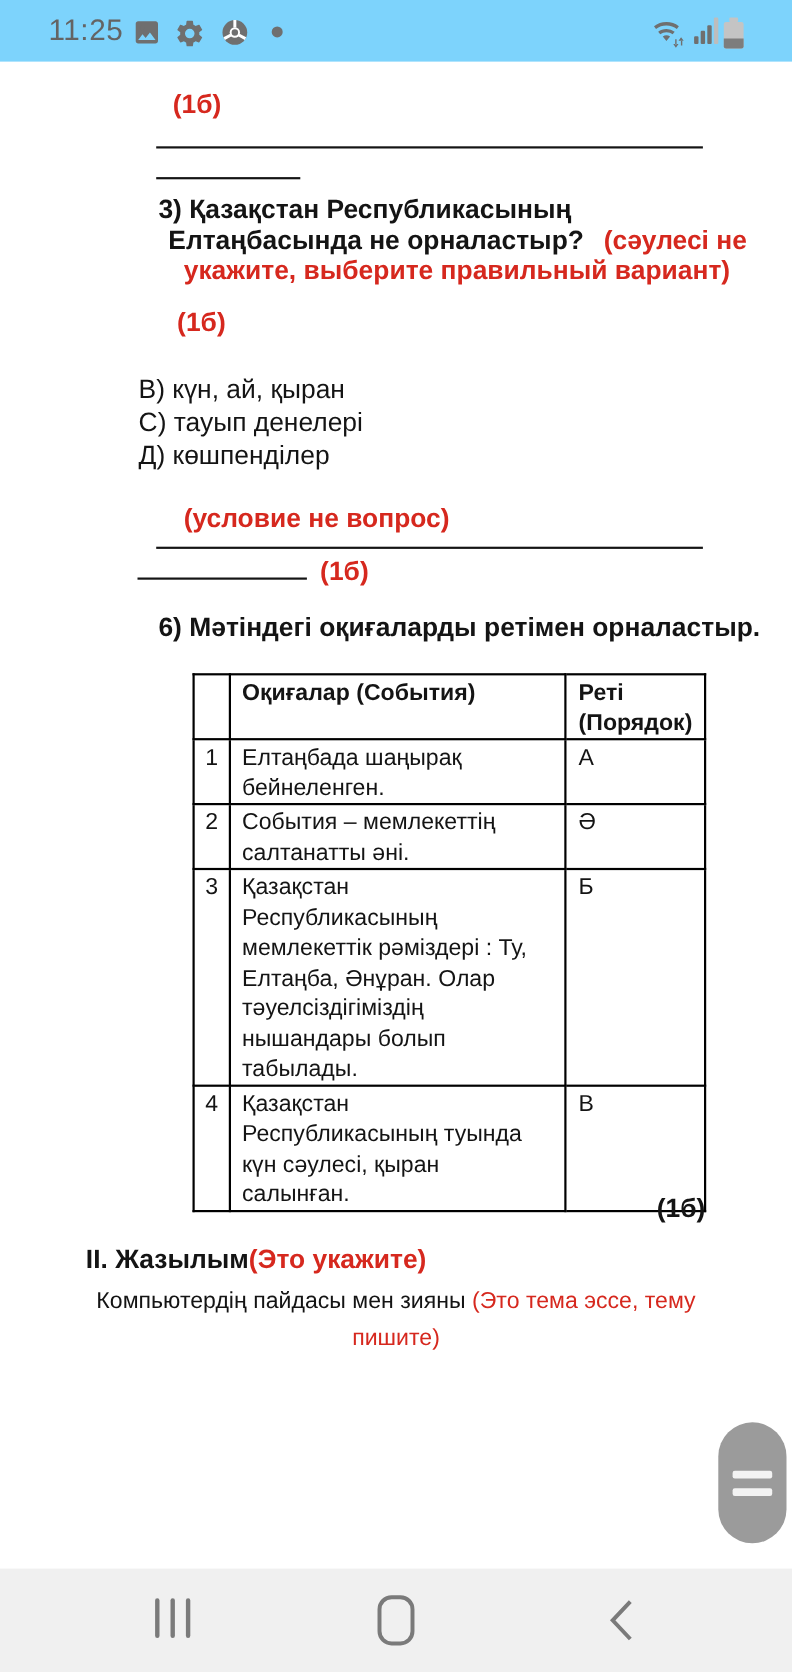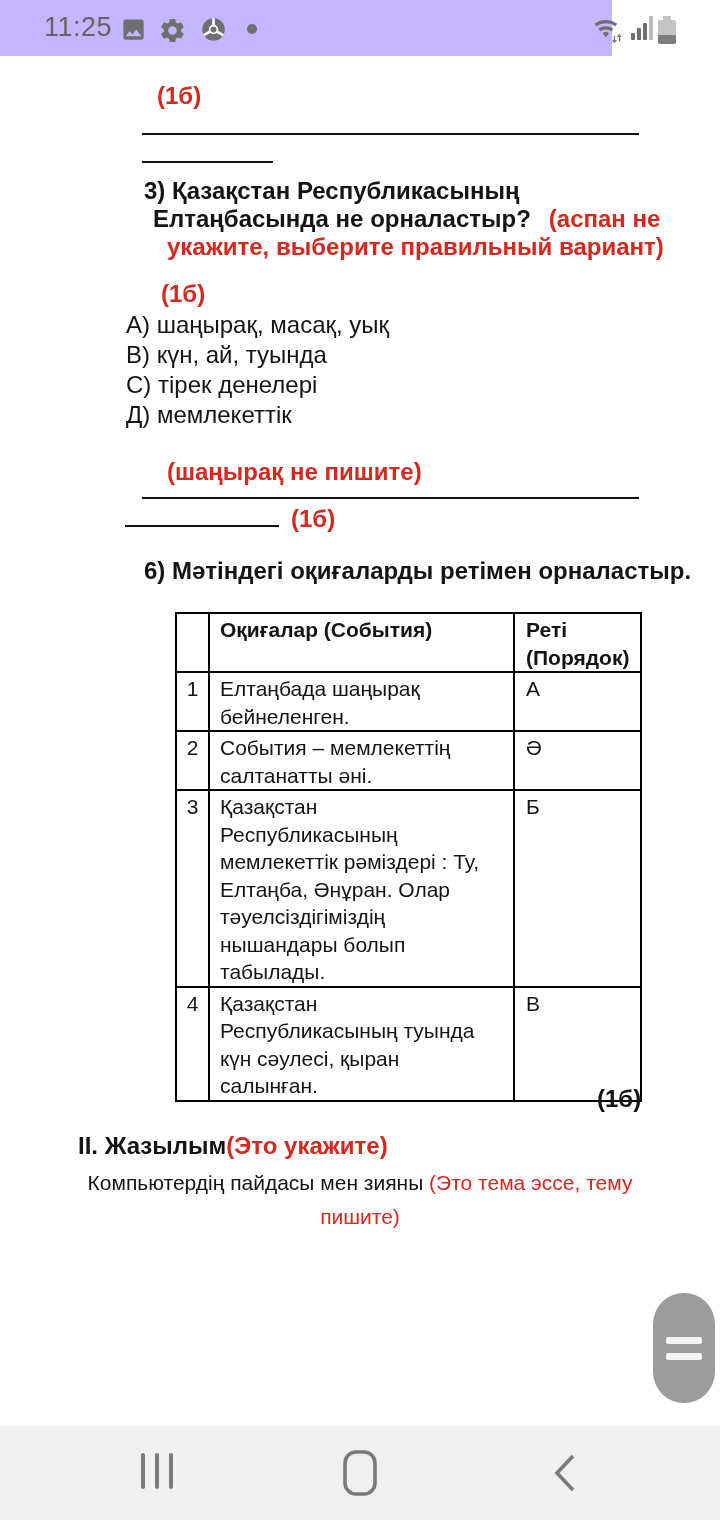--- a/index.html
+++ b/index.html
@@ -3,21 +3,21 @@
 <meta charset="utf-8">
 <style>
   html,body{margin:0;padding:0;background:#ddd;}
   .phone{position:relative;width:720px;height:1520px;background:#ffffff;overflow:hidden;
          font-family:"Liberation Sans",sans-serif;color:#141414;}
   .abs{position:absolute;}
   .b{font-weight:bold;}
   .red{color:#d6281e;}
   .fs{font-size:24px;line-height:24px;white-space:nowrap;}
   
-  .statusbar{position:absolute;left:0;top:0;width:612px;height:56px;background:#c4b5fd;}
+  .statusbar{position:absolute;left:0;top:0;width:720px;height:56px;background:#7dd3fc;}
   .clock{position:absolute;left:44px;top:12px;font-size:27px;color:#646464;letter-spacing:0.5px;}
   .sicon{position:absolute;top:16px;}
   .sdot{position:absolute;width:10px;height:10px;border-radius:50%;background:#6f6f6f;}
   .sigbar{position:absolute;bottom:0;width:4px;background:#6f6f6f;border-radius:1px;}
   .batt{position:absolute;left:658px;top:20px;width:18px;height:24px;background:#c4c4c4;border-radius:2px;}
   .battcap{position:absolute;left:663px;top:16px;width:8px;height:4px;background:#c4c4c4;border-radius:1px;}
   .battlvl{position:absolute;left:658px;top:35px;width:18px;height:9px;background:#7d7d7d;border-radius:0 0 2px 2px;}
   
   .fill-line{position:absolute;border-bottom:2px solid #141414;height:0;}
   .uline{display:inline-block;width:154px;border-bottom:2px solid #141414;height:19px;margin-right:12px;}
@@ -83,31 +83,30 @@
   </div>
 
   <div class="abs" style="left:0;top:56px;width:720px;height:1370px">
 
     <div class="abs fs b red" style="left:157px;top:28px">(1б)</div>
 
     <div class="fill-line" style="left:142px;top:77px;width:497px"></div>
     <div class="fill-line" style="left:142px;top:105px;width:131px"></div>
 
     <div class="abs fs b" style="left:144px;top:123px">3) Қазақстан Республикасының</div>
-    <div class="abs fs b" style="left:153px;top:151px"><span>Елтаңбасында не орналастыр?</span><span class="red" style="margin-left:18px">(аспан не</span></div>
+    <div class="abs fs b" style="left:153px;top:151px"><span>Елтаңбасында не орналастыр?</span><span class="red" style="margin-left:18px">(сәулесі не</span></div>
     <div class="abs fs b red" style="left:167px;top:179px">укажите, выберите правильный вариант)</div>
 
     <div class="abs fs b red" style="left:161px;top:226px">(1б)</div>
 
-    <div class="abs fs" style="left:126px;top:257px">А) шаңырақ, масақ, уық</div>
-    <div class="abs fs" style="left:126px;top:287px">В) күн, ай, туында</div>
-    <div class="abs fs" style="left:126px;top:317px">С) тірек денелері</div>
-    <div class="abs fs" style="left:126px;top:347px">Д) мемлекеттік</div>
+    <div class="abs fs" style="left:126px;top:287px">В) күн, ай, қыран</div>
+    <div class="abs fs" style="left:126px;top:317px">С) тауып денелері</div>
+    <div class="abs fs" style="left:126px;top:347px">Д) көшпенділер</div>
 
-    <div class="abs fs b red" style="left:167px;top:404px">(шаңырақ не пишите)</div>
+    <div class="abs fs b red" style="left:167px;top:404px">(условие не вопрос)</div>
 
     <div class="fill-line" style="left:142px;top:441px;width:497px"></div>
     <div class="abs fs" style="left:125px;top:450px"><span class="uline"></span><span class="b red">(1б)</span></div>
 
     <div class="abs fs b" style="left:144px;top:503px">6) Мәтіндегі оқиғаларды ретімен орналастыр.</div>
 
     <table class="qt" style="top:556px">
       <colgroup>
           <col style="width:33px">
           <col style="width:305px">

